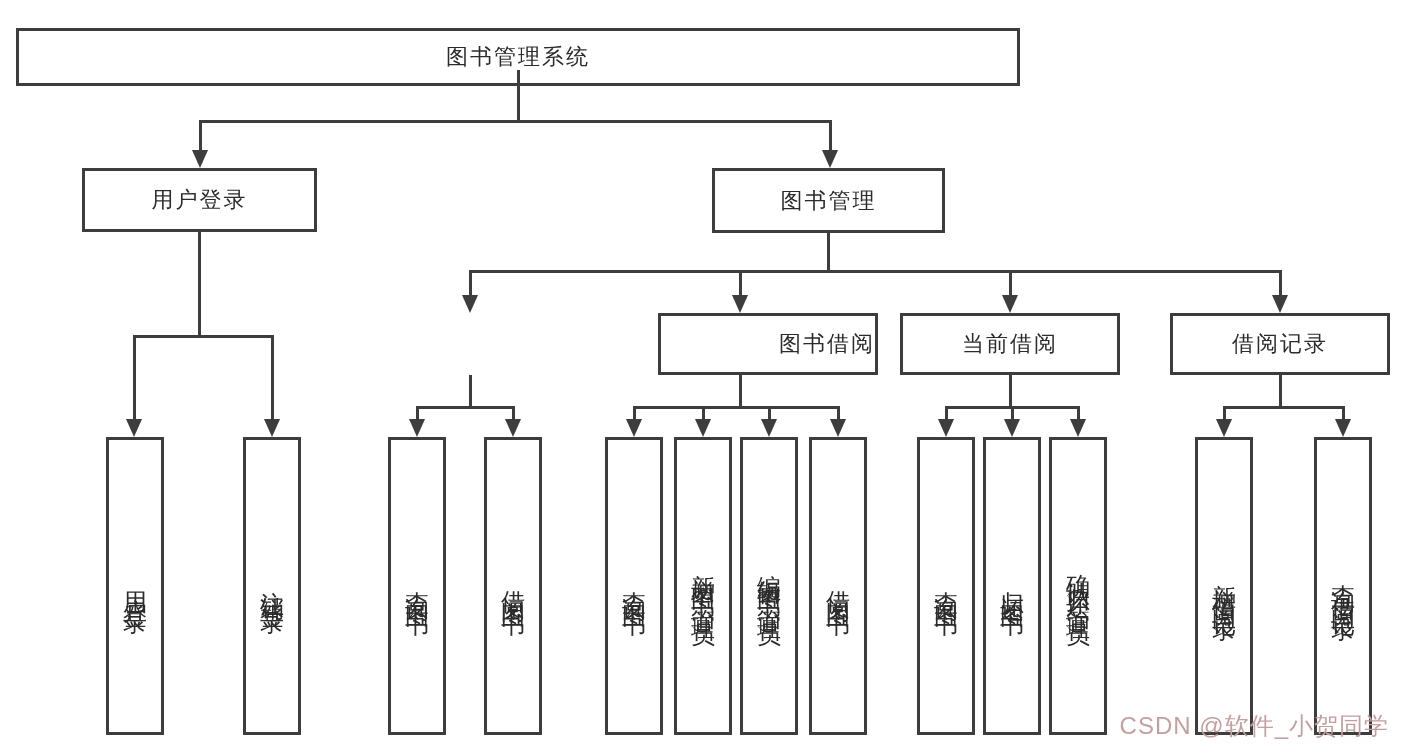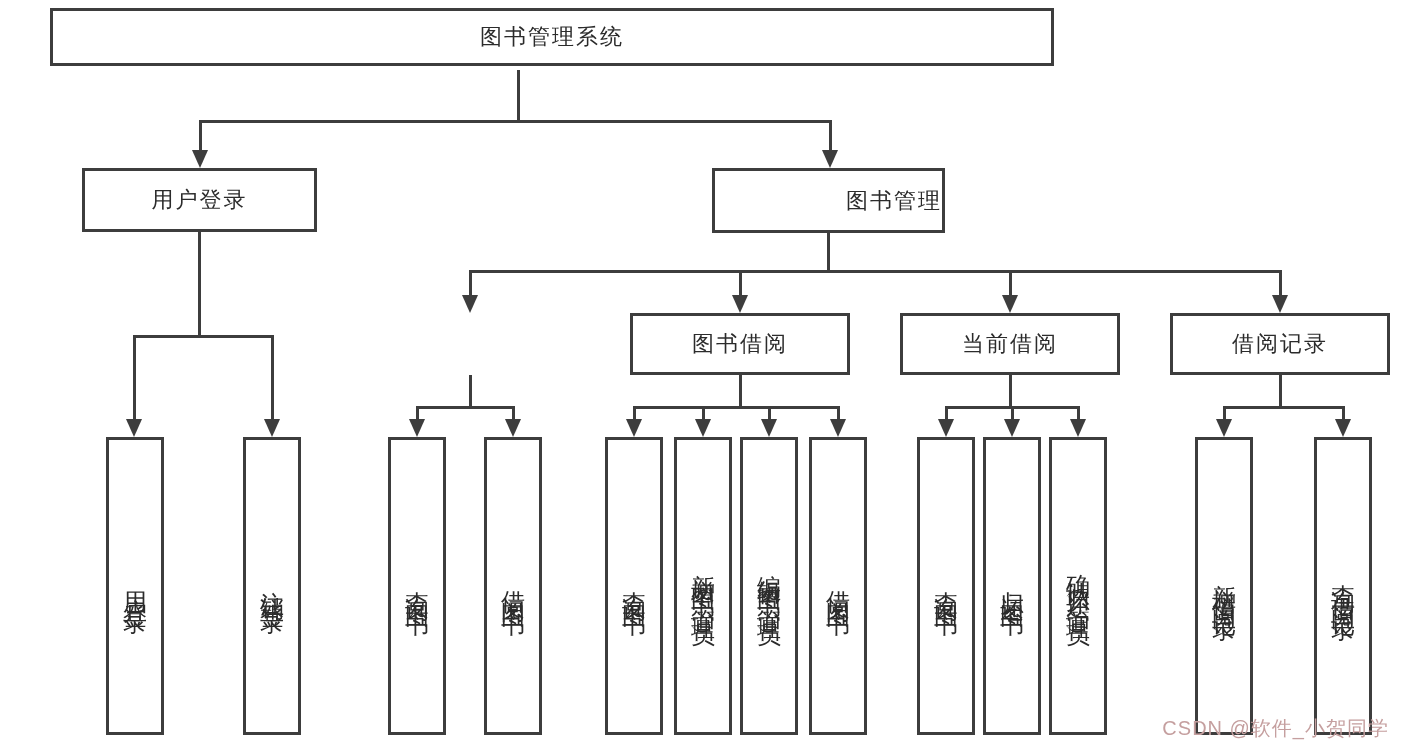--- a/index.html
+++ b/index.html
@@ -21,43 +21,43 @@
   .vbox{width:58px;top:437px;height:298px;}
   .l3{top:313px;width:220px;height:62px;}
   .line{position:absolute;background:#3d3d3d;}
   .arr{
     position:absolute;width:0;height:0;
     border-left:8px solid transparent;border-right:8px solid transparent;
     border-top:18px solid #3d3d3d;
   }
   .watermark{
     position:absolute;right:16px;bottom:5px;
-    font-size:20px;letter-spacing:1px;color:#c59f9f;white-space:nowrap;
+    font-size:24px;letter-spacing:1px;color:#c59f9f;white-space:nowrap;
   }
 </style>
 </head>
 <body>
 
 <div class="canvas">
 
-  <div class="box hbox" style="left:16px;top:8px;width:1004px;height:58px;margin-left:34px;">
+  <div class="box hbox" style="left:16px;top:28px;width:1004px;height:58px;">
     <span>图书管理系统</span>
   </div>
 
   <div class="line" style="left:517px;top:70px;width:3px;height:50px;"></div>
   <div class="line" style="left:199px;top:120px;width:632px;height:3px;"></div>
   <div class="line" style="left:199px;top:120px;width:3px;height:32px;"></div>
   <div class="arr" style="left:192px;top:150px;"></div>
   <div class="line" style="left:829px;top:120px;width:3px;height:32px;"></div>
   <div class="arr" style="left:822px;top:150px;"></div>
 
   <div class="box hbox" style="left:82px;top:168px;width:235px;height:64px;">
     <span>用户登录</span>
   </div>
-  <div class="box hbox" style="left:712px;top:168px;width:233px;height:65px;justify-content:flex-end;">
+  <div class="box hbox" style="left:712px;top:168px;width:233px;height:65px;">
     <span>图书管理</span>
   </div>
 
   <div class="line" style="left:198px;top:232px;width:3px;height:103px;"></div>
   <div class="line" style="left:133px;top:335px;width:141px;height:3px;"></div>
   <div class="line" style="left:133px;top:335px;width:3px;height:85px;"></div>
   <div class="arr" style="left:126px;top:419px;"></div>
   <div class="line" style="left:271px;top:335px;width:3px;height:85px;"></div>
   <div class="arr" style="left:264px;top:419px;"></div>
 
@@ -65,21 +65,21 @@
   <div class="line" style="left:469px;top:270px;width:813px;height:3px;"></div>
   <div class="line" style="left:469px;top:270px;width:3px;height:27px;"></div>
   <div class="arr" style="left:462px;top:295px;"></div>
   <div class="line" style="left:739px;top:270px;width:3px;height:27px;"></div>
   <div class="arr" style="left:732px;top:295px;"></div>
   <div class="line" style="left:1009px;top:270px;width:3px;height:27px;"></div>
   <div class="arr" style="left:1002px;top:295px;"></div>
   <div class="line" style="left:1279px;top:270px;width:3px;height:27px;"></div>
   <div class="arr" style="left:1272px;top:295px;"></div>
 
-  <div class="box hbox l3" style="left:630px;">
+  <div class="box hbox l3" style="left:658px;justify-content:flex-end;">
     <span>图书借阅</span>
   </div>
   <div class="box hbox l3" style="left:1170px;">
     <span>借阅记录</span>
   </div>
   <div class="box hbox l3" style="left:900px;">
     <span>当前借阅</span>
   </div>
 
   <div class="line" style="left:469px;top:375px;width:3px;height:31px;"></div>

